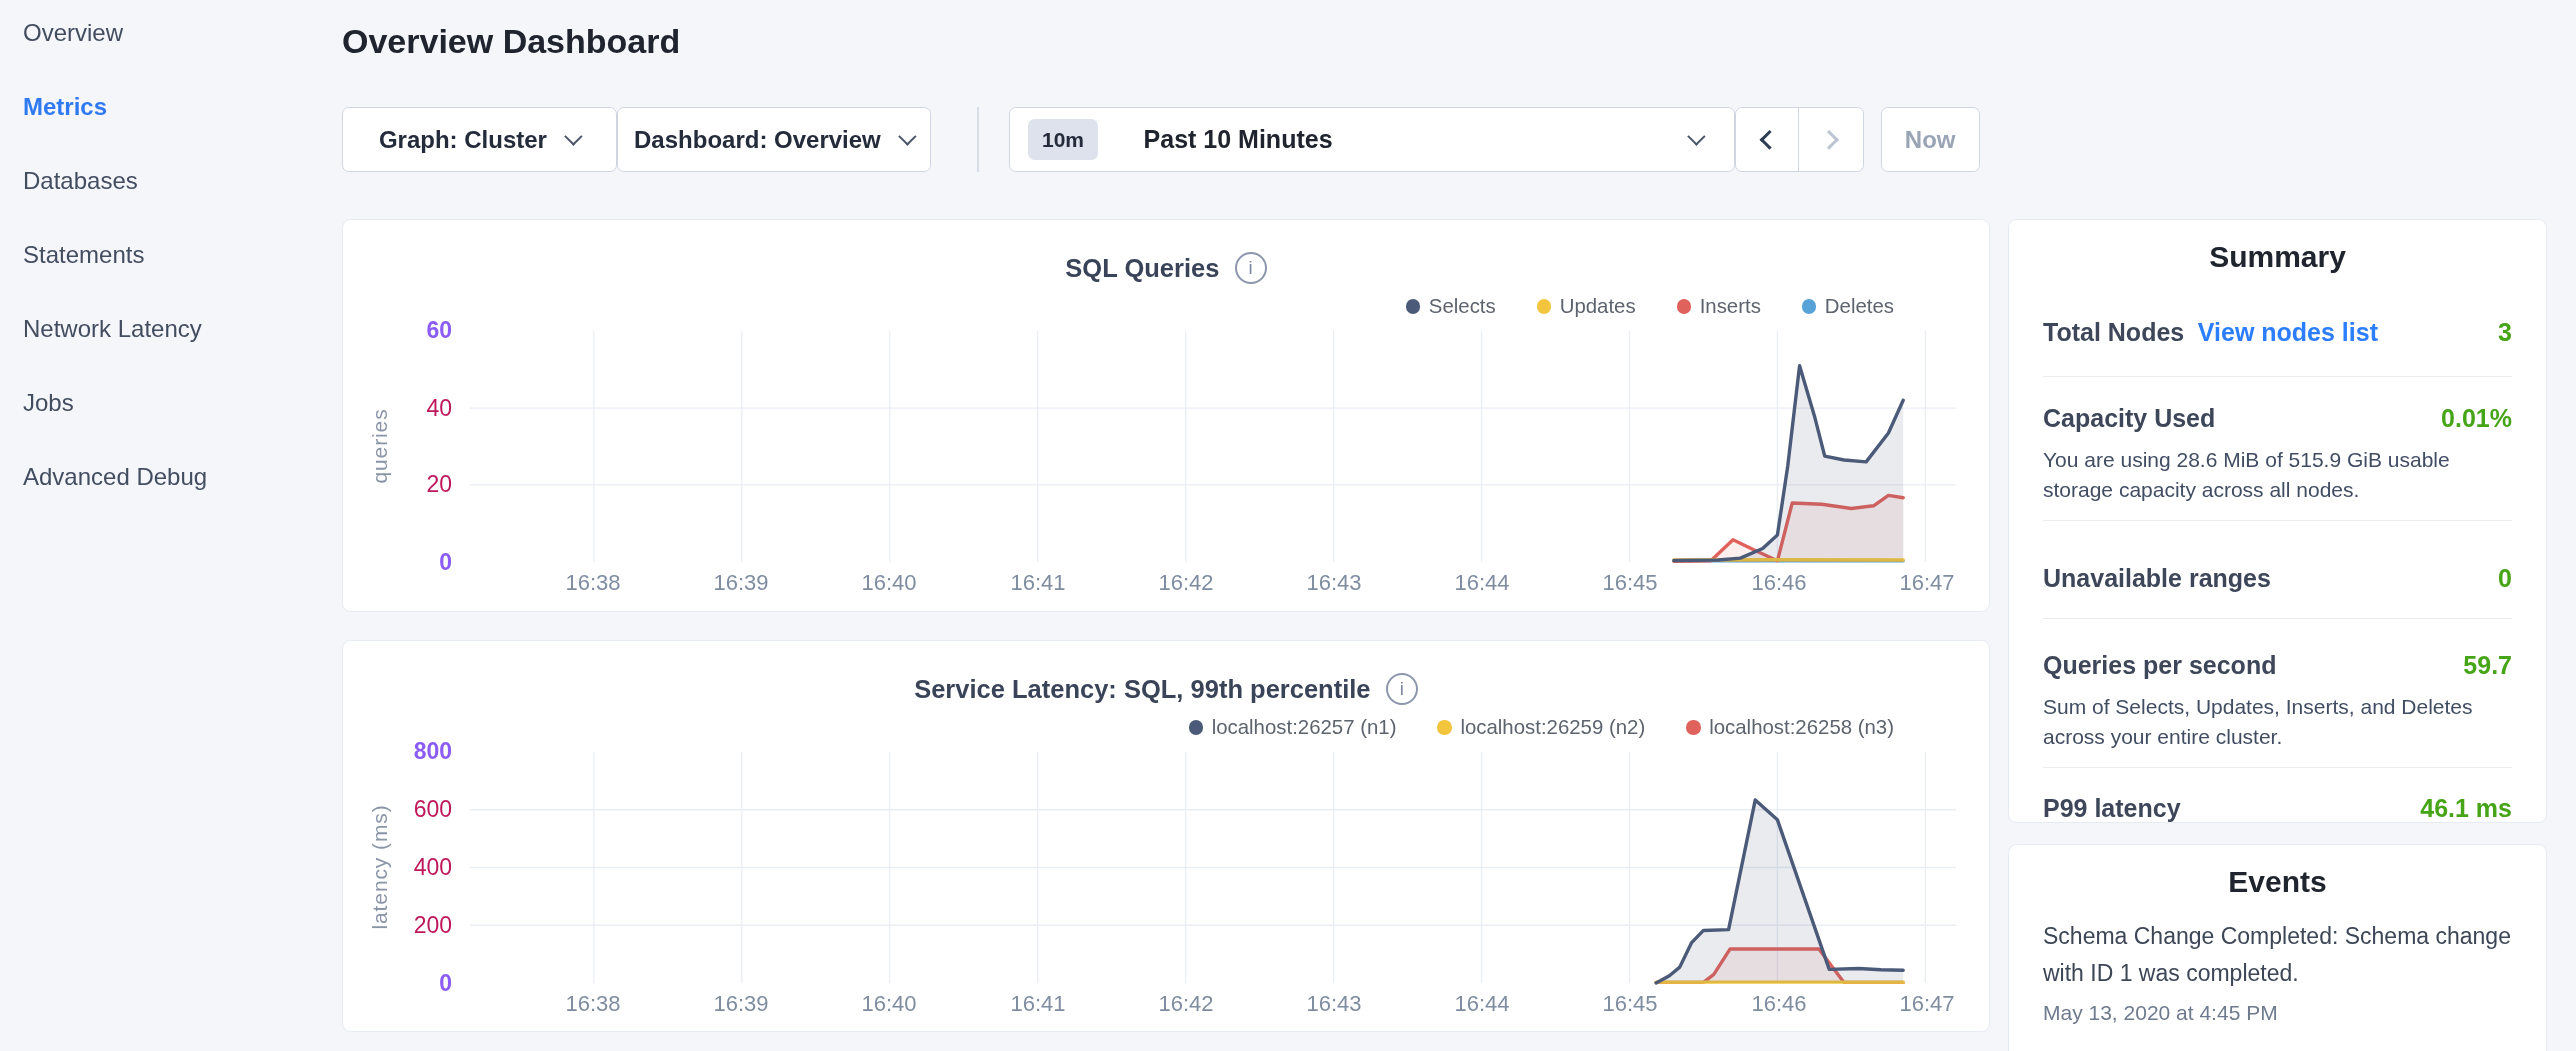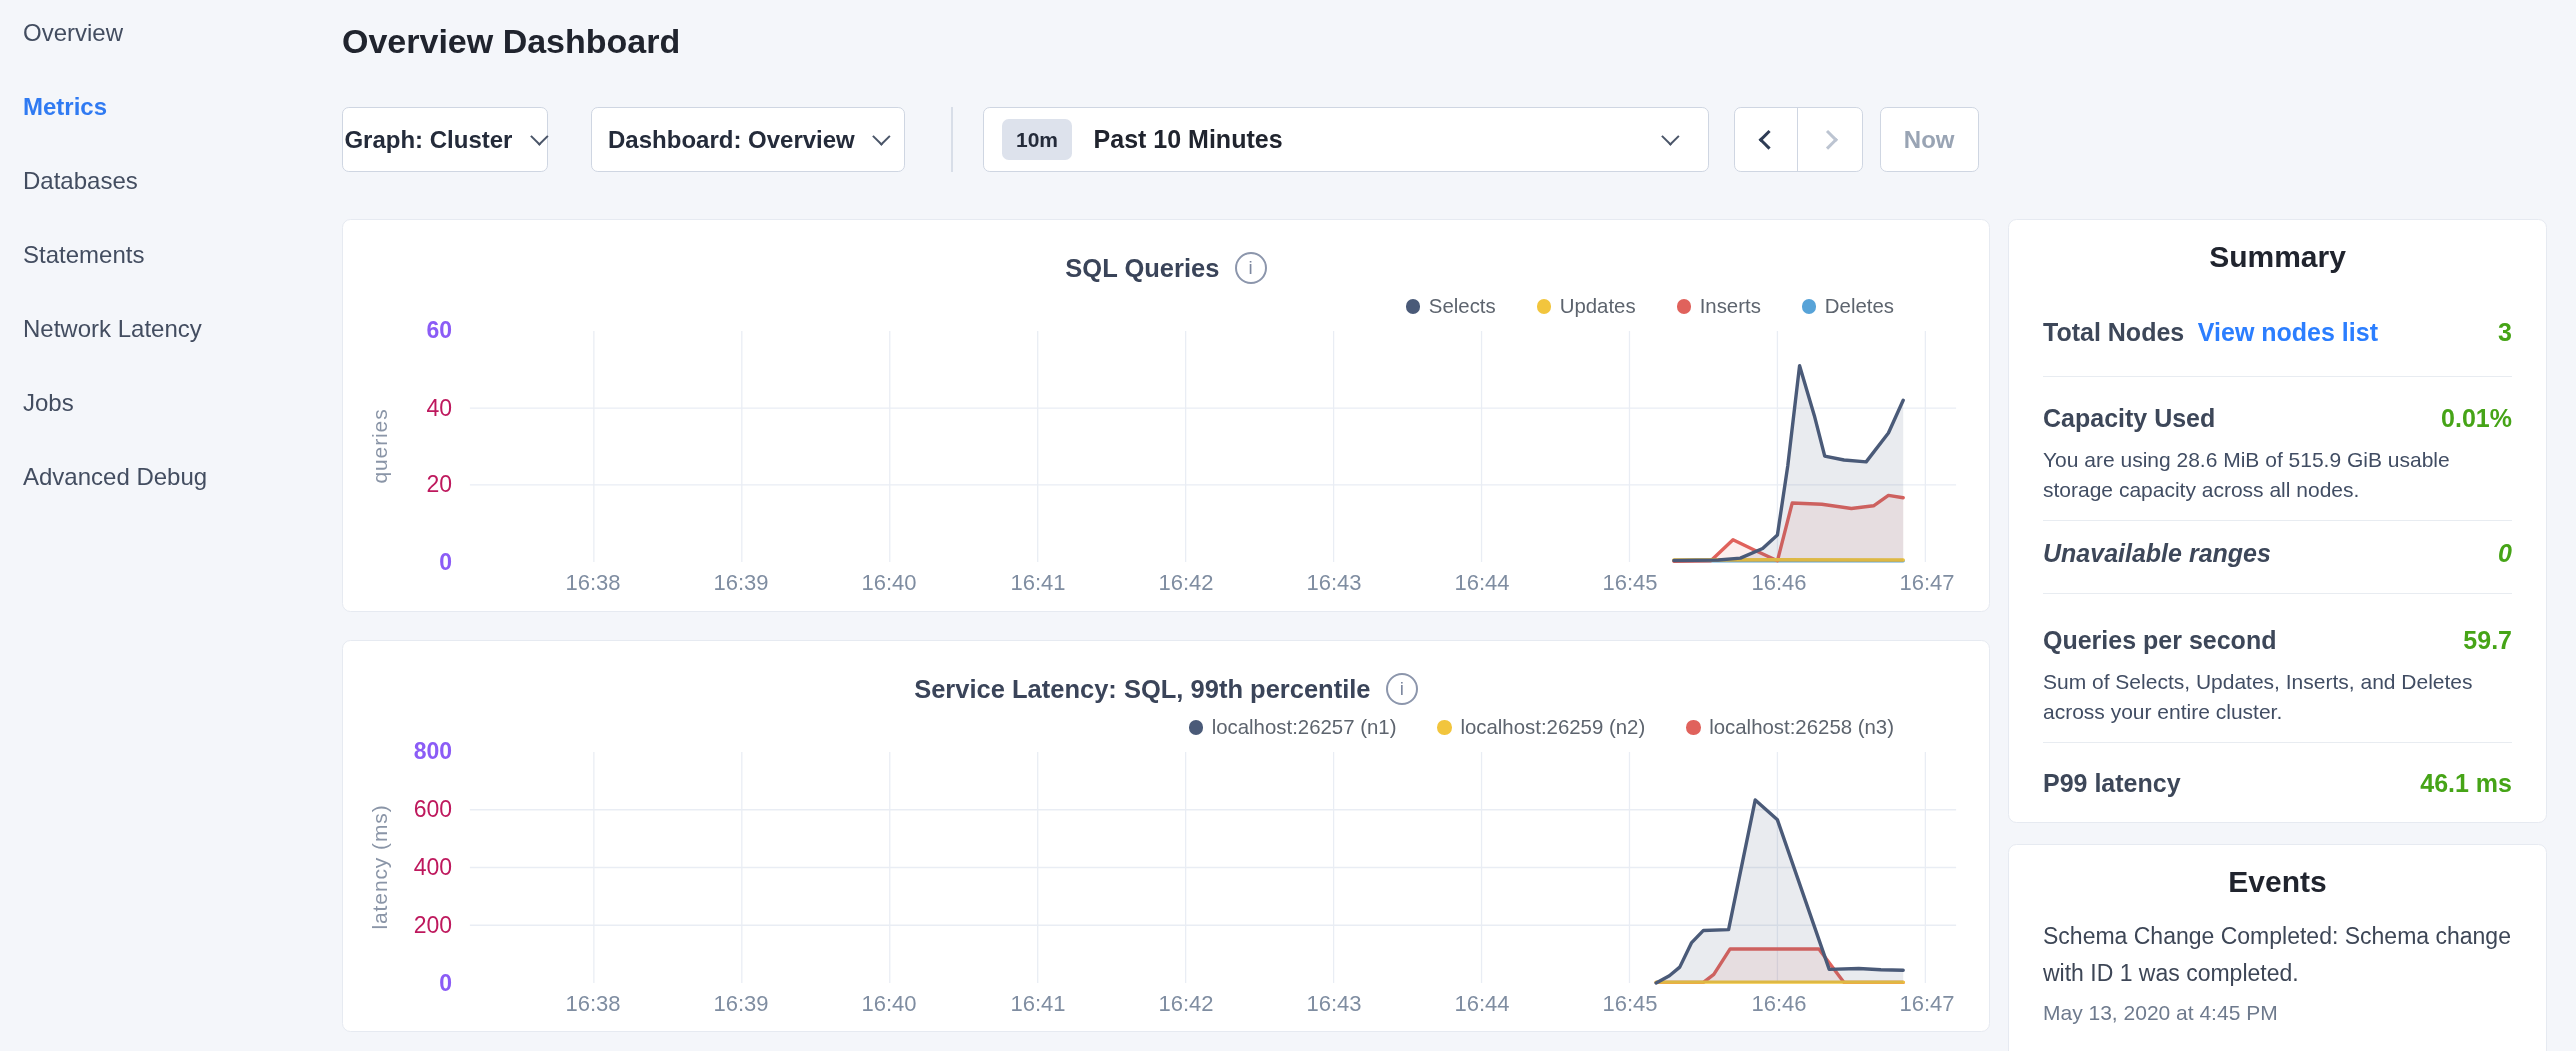--- a/index.html
+++ b/index.html
@@ -49,21 +49,21 @@
   .ytick.bold { color:#8b5cf6; font-weight:700; }
   .ylabel { position:absolute; left:37px; top:226px; transform:translate(-50%,-50%) rotate(-90deg);
             font-size:21px; color:#8a95a7; letter-spacing:0.9px; white-space:nowrap; }
   svg.plot { position:absolute; left:126px; top:111px; width:1488px; height:231px; overflow:visible; }
   .xaxis { position:absolute; left:126px; top:350px; width:1488px; height:29px; }
   .xtick { position:absolute; transform:translateX(-50%); font-size:22px; color:#7f8da1; white-space:nowrap; }
   
   .panel-title { text-align:center; margin-top:20px; font-size:30px; font-weight:700; color:#20242e; }
   .srows { margin:0 34px; }
   .srow { display:flex; align-items:baseline; }
-  .srow-1 { margin-top:44px; } .srow-2 { margin-top:27px; } .srow-3 { margin-top:18px;font-style:italic; }
+  .srow-1 { margin-top:44px; } .srow-2 { margin-top:27px; } .srow-3 { margin-top:43px; }
   .srow-4 { margin-top:32px; } .srow-5 { margin-top:25.5px; }
   .slabel { font-size:25px; font-weight:700; color:#3d4759; white-space:nowrap; }
   .slink { margin-left:13.6px; font-size:25px; font-weight:700; color:#2b7eff; cursor:pointer; white-space:nowrap; }
   .svalue { margin-left:auto; font-size:25px; font-weight:700; color:#46a417; white-space:nowrap; }
   .ssub { margin-top:12px; font-size:21px; line-height:1.42; color:#414d63; }
   .sdiv { border:none; border-top:1.7px solid #e8ecf1; margin-top:25.5px; }
   .sdiv-a { margin-top:29px; } .sdiv-b { margin-top:15.3px; }
   .event-text { margin:18.7px 34px 0 34px; font-size:23px; line-height:1.62; color:#3d4656; }
   .event-time { margin:8.5px 34px 0 34px; font-size:21px; color:#6e7a8d; }
 </style>
@@ -78,30 +78,30 @@
     <div class="nav-item">Databases</div>
     <div class="nav-item">Statements</div>
     <div class="nav-item">Network Latency</div>
     <div class="nav-item">Jobs</div>
     <div class="nav-item">Advanced Debug</div>
   </nav>
 
   <h1 class="page-title">Overview Dashboard</h1>
 
   <div class="controls">
-    <div class="ctl-box" style="width:206px; margin-right:43px;">
+    <div class="ctl-box" style="width:275px; ">
       <span class="dd-label">Graph: Cluster</span>
       <span class="chev-down"></span>
     </div>
     <div class="ctl-box" style="width:314px; margin-right:46px;">
       <span class="dd-label">Dashboard: Overview</span>
       <span class="chev-down"></span>
     </div>
     <div class="vdivider" style="margin-right:30px;"></div>
-    <div class="ctl-box time-sel" style="margin-right:25px;">
+    <div class="ctl-box time-sel" style="gap:24px;">
       <span class="time-badge">10m</span>
       <span class="time-label">Past 10 Minutes</span>
       <span class="chev-down" style="margin-left:0;"></span>
     </div>
     <div class="ctl-box arrow-group" style="margin-right:17px;">
       <span class="arrow-half">
           <span class="chev-left"></span>
         </span>
       <span class="arrow-half">
           <span class="chev-right"></span>

